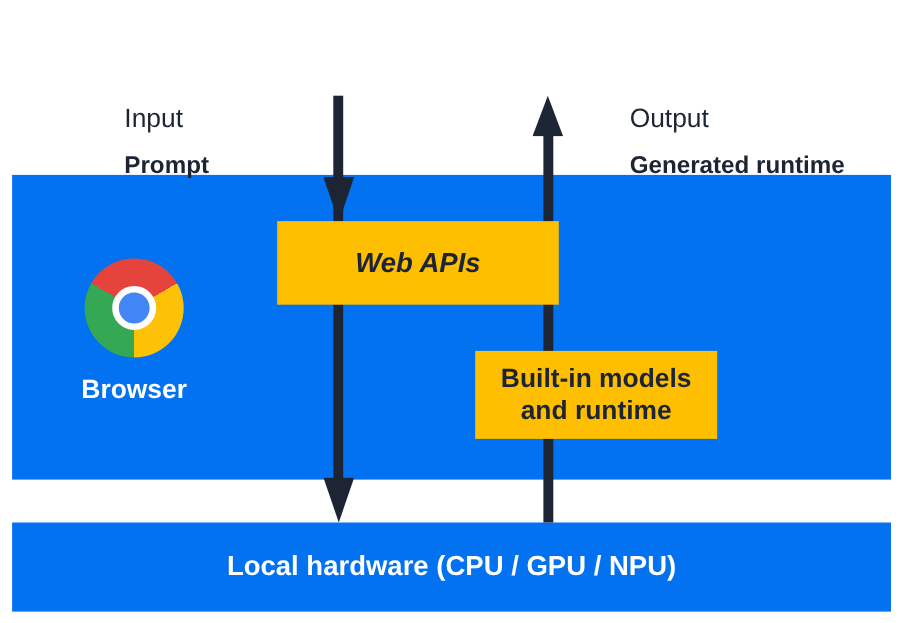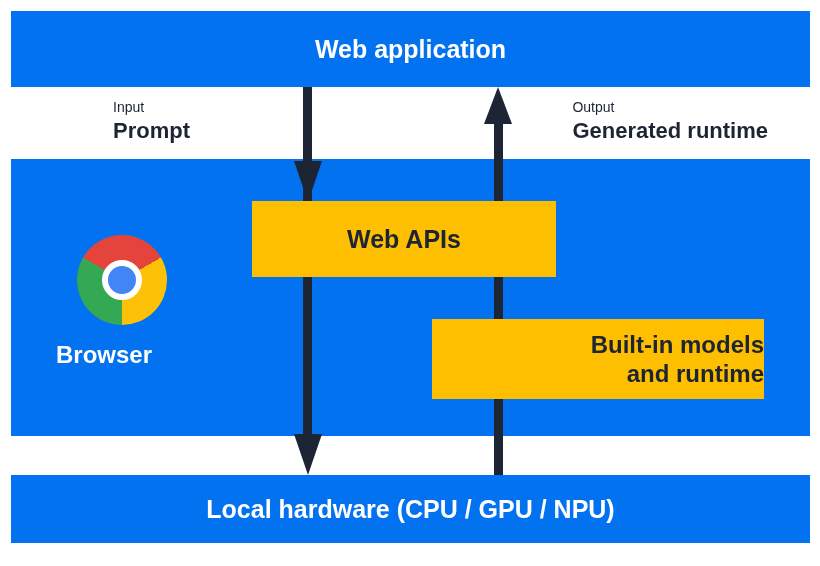--- a/index.html
+++ b/index.html
@@ -7,75 +7,72 @@
     position:relative; width:820px; height:566px; background:#ffffff;
     font-family:"Liberation Sans", sans-serif; overflow:hidden;
   }
   
   .bar {
     position:absolute; left:11px; width:799px; background:#0372f0;
     display:flex; align-items:center; justify-content:center;
     color:#ffffff; font-weight:700; font-size:25px; z-index:1;
   }
   .bar.top    { top:11px;  height:76px; }
-  .bar.bottom { top:475px; height:68px; }
+  .bar.bottom { top:475px; height:81px; }
   .mid-rect   { position:absolute; left:11px; top:159px; width:799px; height:277px;
                 background:#0372f0; z-index:1; }
 
   
   .flow-label { position:absolute; top:97px; color:#1d2434; z-index:2; }
-  .flow-label .t1 { font-size:14px; font-weight:400; line-height:21px; }
-  .flow-label .t2 { font-size:22px; font-weight:700; line-height:26px; }
+  .flow-label .t1 { font-size:24px; font-weight:400; line-height:21px; }
+  .flow-label .t2 { font-size:22px; font-weight:700; line-height:26px;margin-top:19px; }
   .flow-label.left  { left:113px; text-align:left; }
   .flow-label.right { right:52px; text-align:left; }
 
   
   .arrow-part { position:absolute; background:#1d2434; z-index:2; }
   .arrow-head { position:absolute; background:#1d2434; z-index:2; width:28px; }
   .head-down  { clip-path:polygon(0 0, 100% 0, 50% 100%); }
   .head-up    { clip-path:polygon(50% 0, 100% 100%, 0 100%); }
   .down-shaft { left:303px; top:87px;  width:9px; height:352px; }
   .down-head-1{ left:294px; top:161px; height:41px; }
   .down-head-2{ left:294px; top:434px; height:41px; }
   .up-head    { left:484px; top:87px;  height:37px; }
   .up-shaft   { left:494px; top:119px; width:9px; height:356px; }
 
   
   .ybox {
     position:absolute; background:#fdbf00; color:#1d2434; font-weight:700;
     display:flex; flex-direction:column; align-items:center; justify-content:center;
     text-align:center; z-index:3;
   }
-  .ybox.web-apis { left:252px; top:201px; width:304px; height:76px; font-size:25px; }
-  .ybox.builtin  { left:432px; top:319px; width:332px; height:80px; font-size:24px; line-height:29px;align-items:flex-end; }
+  .ybox.web-apis { left:252px; top:201px; width:256px; height:76px; font-size:25px;font-style:italic; }
+  .ybox.builtin  { left:432px; top:319px; width:220px; height:80px; font-size:24px; line-height:29px; }
 
   
   .chrome-logo {
     position:absolute; left:77px; top:235px; width:90px; height:90px;
     border-radius:50%; z-index:2;
     background:conic-gradient(from -60deg, #e4443c 0 120deg, #fdc107 120deg 240deg, #34a853 240deg 360deg);
   }
   .chrome-center {
     position:absolute; left:50%; top:50%; transform:translate(-50%,-50%);
     width:28px; height:28px; border-radius:50%;
     background:#4285f4; border:6px solid #ffffff;
   }
   .browser-label {
-    position:absolute; left:24px; top:341px; width:160px; text-align:center;
+    position:absolute; left:42px; top:341px; width:160px; text-align:center;
     color:#ffffff; font-size:24px; font-weight:700; z-index:2;
   }
 </style>
 </head>
 <body>
 
 <div class="canvas">
 
-  <div class="bar top">
-    <span>Web application</span>
-  </div>
 
   <div class="flow-label left">
     <div class="t1">Input</div>
     <div class="t2">Prompt</div>
   </div>
 
   <div class="flow-label right">
     <div class="t1">Output</div>
     <div class="t2">Generated runtime</div>
   </div>

